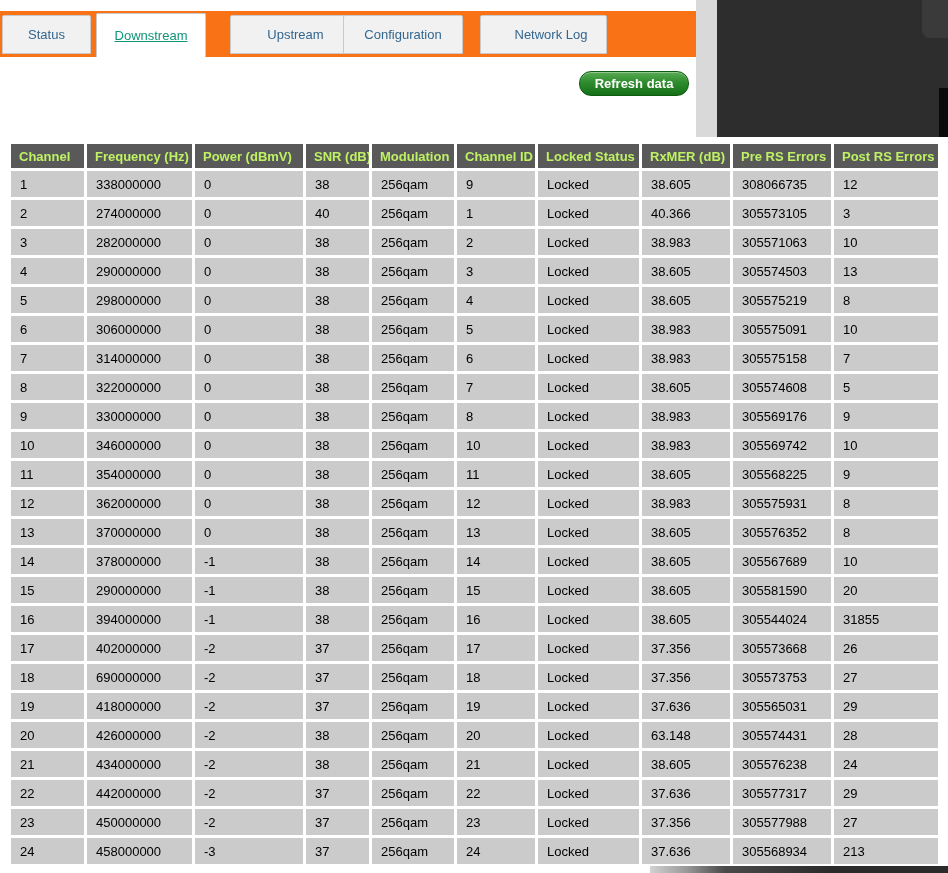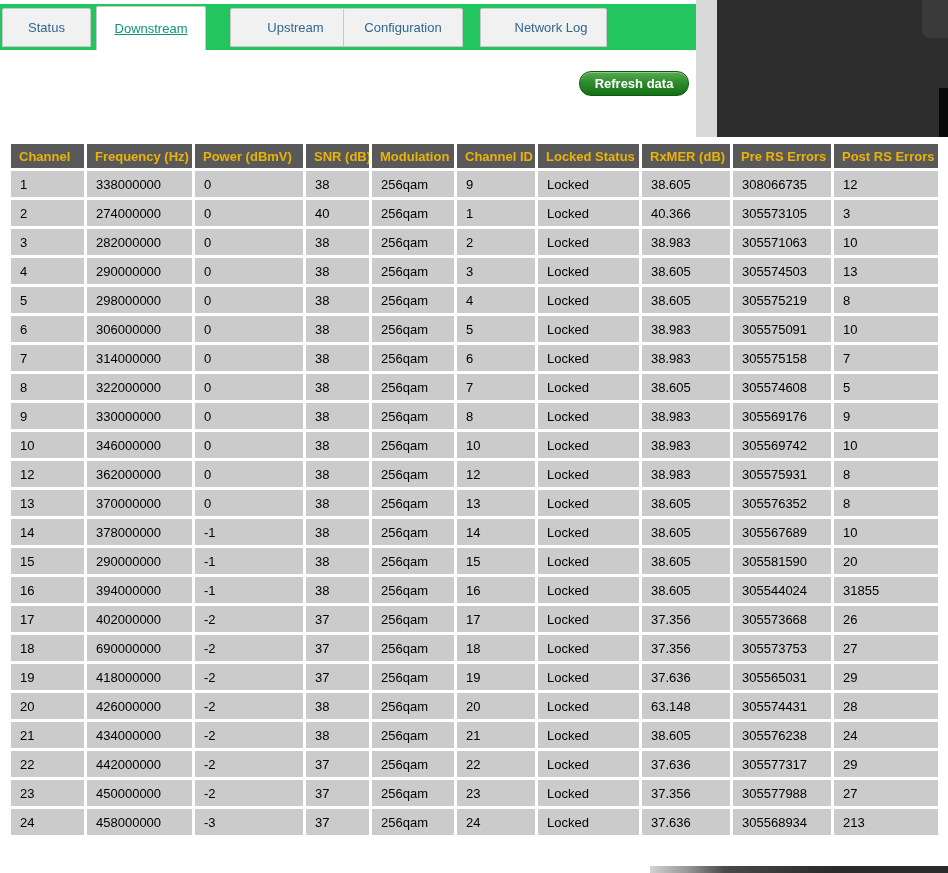--- a/index.html
+++ b/index.html
@@ -4,22 +4,22 @@
 <style>
   html,body{margin:0;padding:0;}
   body{
     width:948px;height:873px;position:relative;overflow:hidden;
     background:#ffffff;
     font-family:"Liberation Sans", sans-serif;
     -webkit-font-smoothing:antialiased;
   }
   
   .tabstrip{
-    position:absolute;left:0;top:4px;width:696px;height:46px;
-    background:#22c55e;
+    position:absolute;left:0;top:11px;width:696px;height:46px;
+    background:#f97316;
   }
   .tab{
     position:absolute;top:4px;height:39px;box-sizing:border-box;
     background:#f1f1f1;border:1px solid #c9c9c9;
     display:flex;align-items:center;justify-content:center;
     font-size:13px;color:#33668f;cursor:pointer;
     border-radius:2px 2px 0 0;
   }
   .tab.active{
     top:2px;height:44px;background:#ffffff;border-bottom:none;
@@ -40,21 +40,21 @@
     font-size:13px;font-weight:bold;color:#000000;margin-top:40px;
   }
   
   table.channels{
     position:absolute;left:8px;top:141px;width:933px;
     border-collapse:separate;border-spacing:3px;
     table-layout:fixed;background:#ffffff;
     font-size:13px;color:#000000;
   }
   table.channels th{
-    background:var(--header-bg,#595959);color:#eab308;font-weight:bold;
+    background:var(--header-bg,#595959);color:#bef264;font-weight:bold;
     height:24px;text-align:left;padding:0 0 0 8px;white-space:nowrap;
     overflow:hidden;font-size:13px;
   }
   table.channels td{
     background:var(--row-bg,#cbcbcb);height:26px;
     padding:0 0 0 9px;white-space:nowrap;overflow:hidden;
   }
   
   .side-gap{
     position:absolute;left:696px;top:0;width:21px;height:137px;
@@ -234,20 +234,32 @@
         <td>0</td>
         <td>38</td>
         <td>256qam</td>
         <td>10</td>
         <td>Locked</td>
         <td>38.983</td>
         <td>305569742</td>
         <td>10</td>
       </tr>
       <tr>
+        <td>11</td>
+        <td>354000000</td>
+        <td>0</td>
+        <td>38</td>
+        <td>256qam</td>
+        <td>11</td>
+        <td>Locked</td>
+        <td>38.605</td>
+        <td>305568225</td>
+        <td>9</td>
+      </tr>
+      <tr>
         <td>12</td>
         <td>362000000</td>
         <td>0</td>
         <td>38</td>
         <td>256qam</td>
         <td>12</td>
         <td>Locked</td>
         <td>38.983</td>
         <td>305575931</td>
         <td>8</td>

